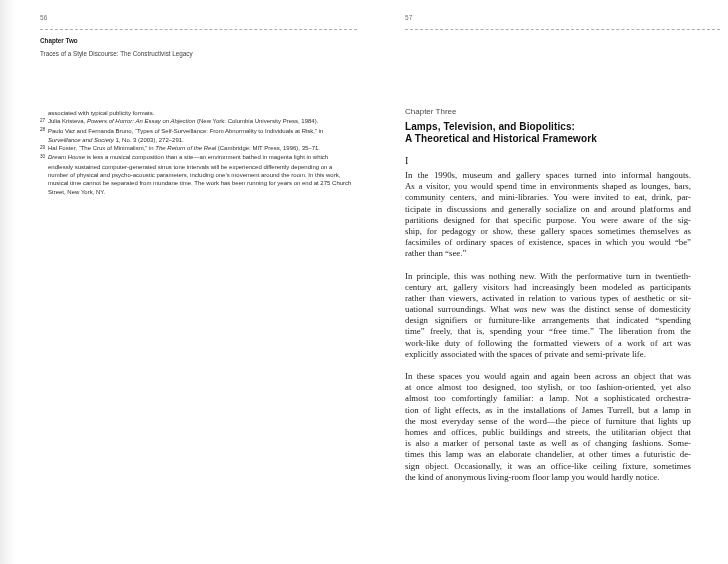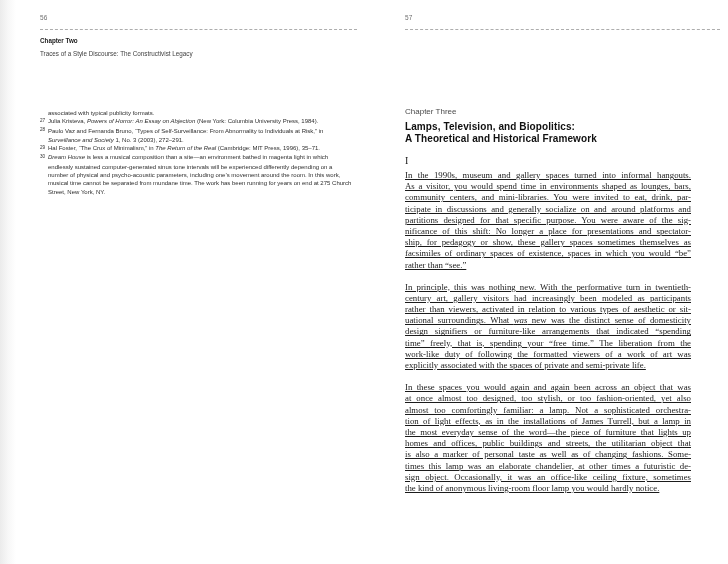--- a/index.html
+++ b/index.html
@@ -62,21 +62,21 @@
   .section-num{
     position:absolute;top:155px;left:0;
     font-family:"Liberation Serif",serif;font-size:10px;color:#161616;
   }
 
   .rp-paras{
     position:absolute;top:170px;left:0;width:286px;
     font-family:"Liberation Serif",serif;
     font-size:8.8px;line-height:11.2px;color:#1b1b1b;
   }
-  .para{margin:0 0 11px 0;text-decoration:underline;}
+  .para{margin:0 0 11px 0;}
   .line{
     text-align:justify;text-align-last:justify;
     white-space:normal;overflow:hidden;height:11.2px;
   }
   .line.last{text-align-last:left;}
   .para em{font-style:italic;}
 </style>
 </head>
 <body>
 
@@ -108,21 +108,20 @@
       <div class="title-line">A Theoretical and Historical Framework</div>
     </div>
     <div class="section-num">I</div>
     <div class="rp-paras" id="paragraphs">
         <div class="para">
           <div class="line">In the 1990s, museum and gallery spaces turned into informal hangouts.</div>
           <div class="line">As a visitor, you would spend time in environments shaped as lounges, bars,</div>
           <div class="line">community centers, and mini-libraries. You were invited to eat, drink, par-</div>
           <div class="line">ticipate in discussions and generally socialize on and around platforms and</div>
           <div class="line">partitions designed for that specific purpose. You were aware of the sig-</div>
-          <div class="line">nificance of this shift: No longer a place for presentations and spectator-</div>
           <div class="line">ship, for pedagogy or show, these gallery spaces sometimes themselves as</div>
           <div class="line">facsimiles of ordinary spaces of existence, spaces in which you would “be”</div>
           <div class="line last">rather than “see.”</div>
         </div>
         <div class="para">
           <div class="line">In principle, this was nothing new. With the performative turn in twentieth-</div>
           <div class="line">century art, gallery visitors had increasingly been modeled as participants</div>
           <div class="line">rather than viewers, activated in relation to various types of aesthetic or sit-</div>
           <div class="line"><span>uational surroundings. What </span><em>was</em><span> new was the distinct sense of domesticity</span></div>
           <div class="line">design signifiers or furniture-like arrangements that indicated “spending</div>

